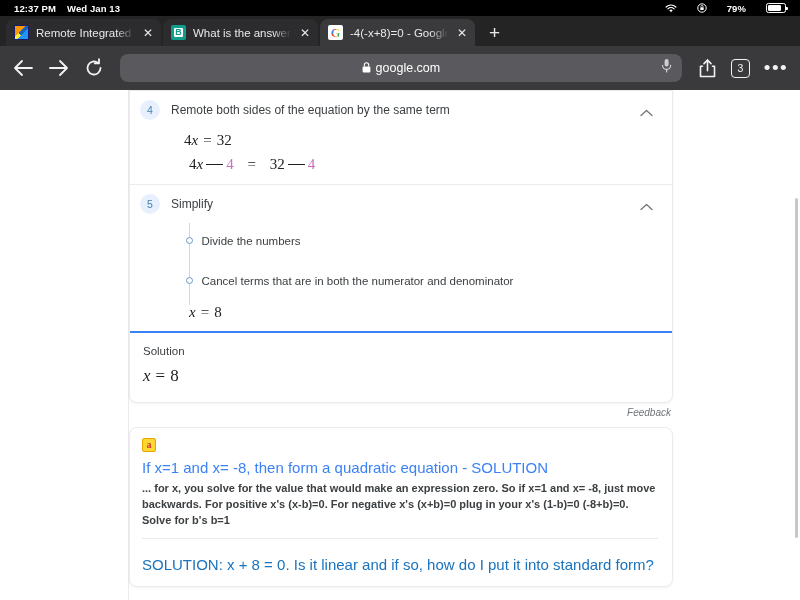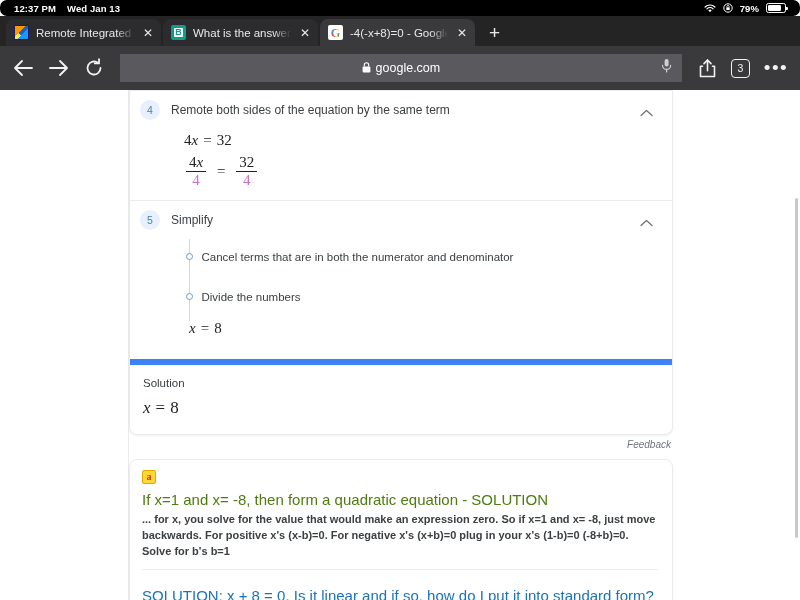--- a/index.html
+++ b/index.html
@@ -10,24 +10,23 @@
     background: #ffffff;
   }
   .screen { position: relative; width: 800px; height: 600px; overflow: hidden; }
 
   
   .statusbar {
     height: 16px; background: #000000; color: #ffffff;
     display: flex; align-items: center; justify-content: space-between;
     padding: 0 14px; font-size: 9.5px; font-weight: bold;
     letter-spacing: .1px;
-    border-radius: 7px;
   }
   .sb-left { display: flex; align-items: center; gap: 11px; }
-  .sb-right { display: flex; align-items: center; gap: 7px; }
+  .sb-right { display: flex; align-items: center; gap: 20px; }
   .sb-icn { display: inline-flex; align-items: center; }
   .batt {
     width: 20px; height: 9.5px; border: 1.1px solid #ffffff; border-radius: 2.4px;
     position: relative; display: inline-block;
   }
   .batt::after {
     content: ""; position: absolute; right: -2.6px; top: 2.8px;
     width: 1.6px; height: 3.4px; background: #ffffff; border-radius: 0 1px 1px 0;
   }
   .batt i {
@@ -85,21 +84,21 @@
     font-weight: 300; align-self: flex-end;
   }
 
   
   .toolbar {
     height: 44px; background: #3a3a3c;
     display: flex; align-items: center; padding: 0 12px; gap: 14px;
   }
   .tb-ico { color: #f2f2f4; display: flex; align-items: center; justify-content: center; }
   .urlbar {
-    flex: 1 1 auto; height: 28px; background: #5a5a5e; border-radius: 0;
+    flex: 1 1 auto; height: 28px; background: #5a5a5e; border-radius: 8px;
     display: flex; align-items: center; justify-content: center;
     position: relative; padding: 0 10px; margin: 0 2px;
   }
   .urlbar-mid { display: flex; align-items: center; gap: 5px; }
   .url-text { color: #ffffff; font-size: 12.5px; }
   .mic { position: absolute; right: 10px; top: 50%; transform: translateY(-50%); }
   .tabcount {
     width: 19px; height: 19px; border: 1.6px solid #f2f2f4; border-radius: 4px;
     color: #f2f2f4; font-size: 10.5px; display: flex; align-items: center;
     justify-content: center; font-weight: 500;
@@ -133,21 +132,21 @@
     color: #4285ac; font-size: 10.5px; display: flex; align-items: center;
     justify-content: center; flex: 0 0 20px; margin-top: -1px;
   }
   .step-title { flex: 1 1 auto; color: #3c4043; font-size: 12px; padding-top: 2px; }
   .chevron { flex: 0 0 14px; margin-top: 2px; }
 
   .mathrow { padding: 10px 0 2px 44px; }
   .math { font-family: "Liberation Serif", serif; font-size: 15px; color: #202124; }
   .math i { font-style: italic; }
   .frac {
-    display: inline-flex; flex-direction: column; align-items: center;
+    display: inline-flex; align-items: center;
     vertical-align: middle; margin: 0 2px; position: relative; top: -1px;
   }
   .frac .num { padding: 0 3px; line-height: 1.12; }
   .frac .bar { height: 1px; background: #202124; width: 100%; min-width: 17px; }
   .frac .den { padding: 0 3px; line-height: 1.12; color: #c96ec4; }
   .eqsign { margin: 0 5px; }
 
   
   .timeline { position: relative; padding: 6px 0 4px 44px; }
   .tl-line {
@@ -159,21 +158,21 @@
   }
   .tl-item { display: flex; align-items: center; gap: 9px; height: 40px; position: relative; }
   .tl-dot {
     width: 7px; height: 7px; border: 1.2px solid #6b9bd2; border-radius: 50%;
     background: #ffffff; flex: 0 0 7px; margin-left: 1.5px; z-index: 2;
   }
   .tl-label { color: #3c4043; font-size: 11.5px; }
   .tl-result { padding: 2px 0 4px 5px; }
 
   
-  .solution { border-top: 6px solid #3b82f6; padding: 12px 18px 16px 13px; margin-top: 12px; }
+  .solution { border-top: 2px solid #3b82f6; padding: 12px 18px 16px 13px; }
   .sol-label { color: #3c4043; font-size: 11.5px; }
   .sol-math { padding-top: 9px; font-family: "Liberation Serif", serif; font-size: 17px; color: #202124; }
 
   .feedback {
     text-align: right; color: #70757a; font-size: 10px; font-style: italic;
     padding: 4px 2px 9px 0;
   }
 
   
   .results {
@@ -189,21 +188,21 @@
     border: 1px solid #e6a800; border-radius: 2px;
     display: flex; align-items: center; justify-content: center;
   }
   .res-fav span {
     color: #d32f2f; font-size: 10px; font-weight: bold; line-height: 1;
     font-family: "Liberation Serif", serif;
   }
   .res-url { color: #3c4043; font-size: 10.5px; }
   .res-url .dim { color: #9aa0a6; }
   .res-title { font-size: 15px; padding: 7px 0 3px 0; line-height: 1.25; }
-  .res-title.visited { color: #4d7c0f; }
+  .res-title.visited { color: #3b82f6; }
   .res-title.unvisited { color: #1a73bd; }
   .res-snippet { color: #3c4043; font-size: 11px; line-height: 1.45; font-weight: bold; }
 
   
   .scrollbar {
     position: absolute; right: 2px; top: 108px; width: 3px; height: 340px;
     background: #c8c8c8; border-radius: 2px;
   }
 </style>
 </head>
@@ -363,26 +362,26 @@
           </div>
 
           <div class="timeline">
             <div class="tl-line"></div>
             <div class="tl-arrow">
               
             </div>
 
             <div class="tl-item">
               <span class="tl-dot"></span>
-              <span class="tl-label">Cancel terms that are in both the numerator and denominator</span>
+              <span class="tl-label">Divide the numbers</span>
             </div>
 
             <div class="tl-item">
               <span class="tl-dot"></span>
-              <span class="tl-label">Divide the numbers</span>
+              <span class="tl-label">Cancel terms that are in both the numerator and denominator</span>
             </div>
 
             <div class="tl-result">
               <span class="math">
                 <i>x</i><span class="eqsign">=</span><span>8</span>
               </span>
             </div>
           </div>
         </div>
 

